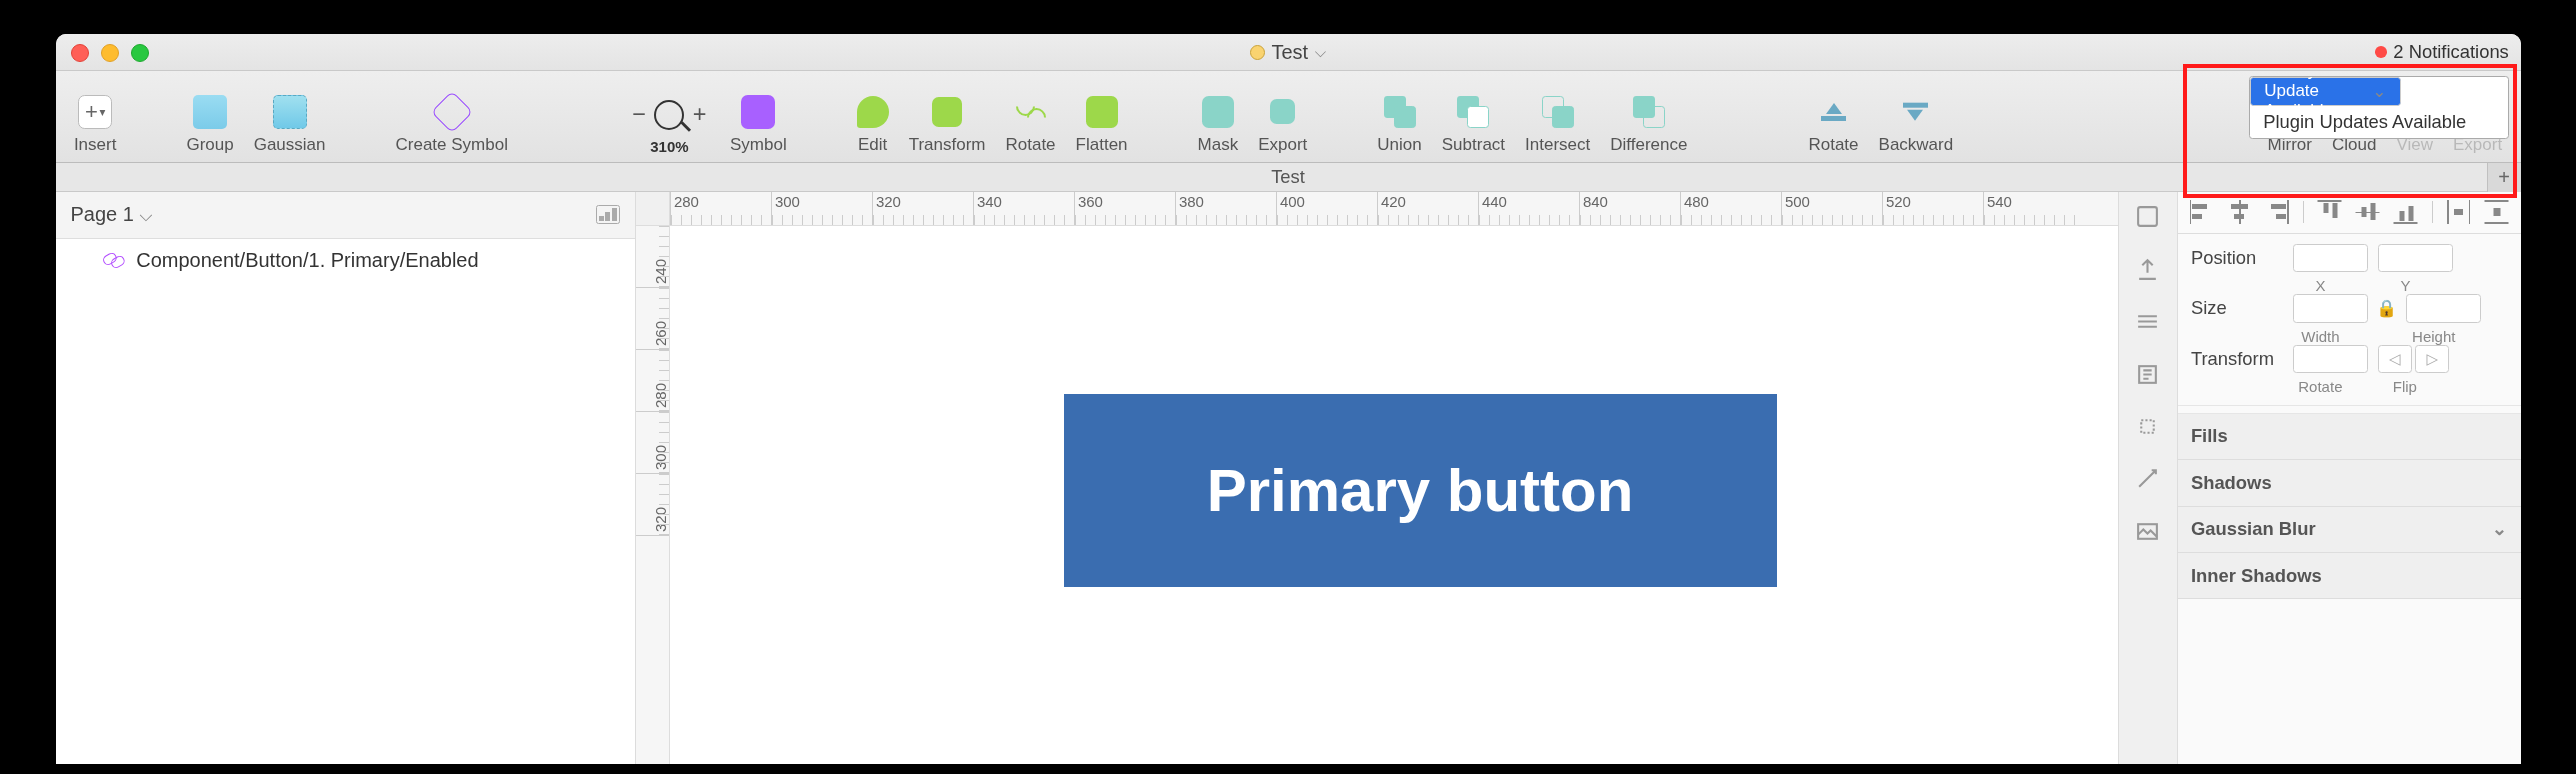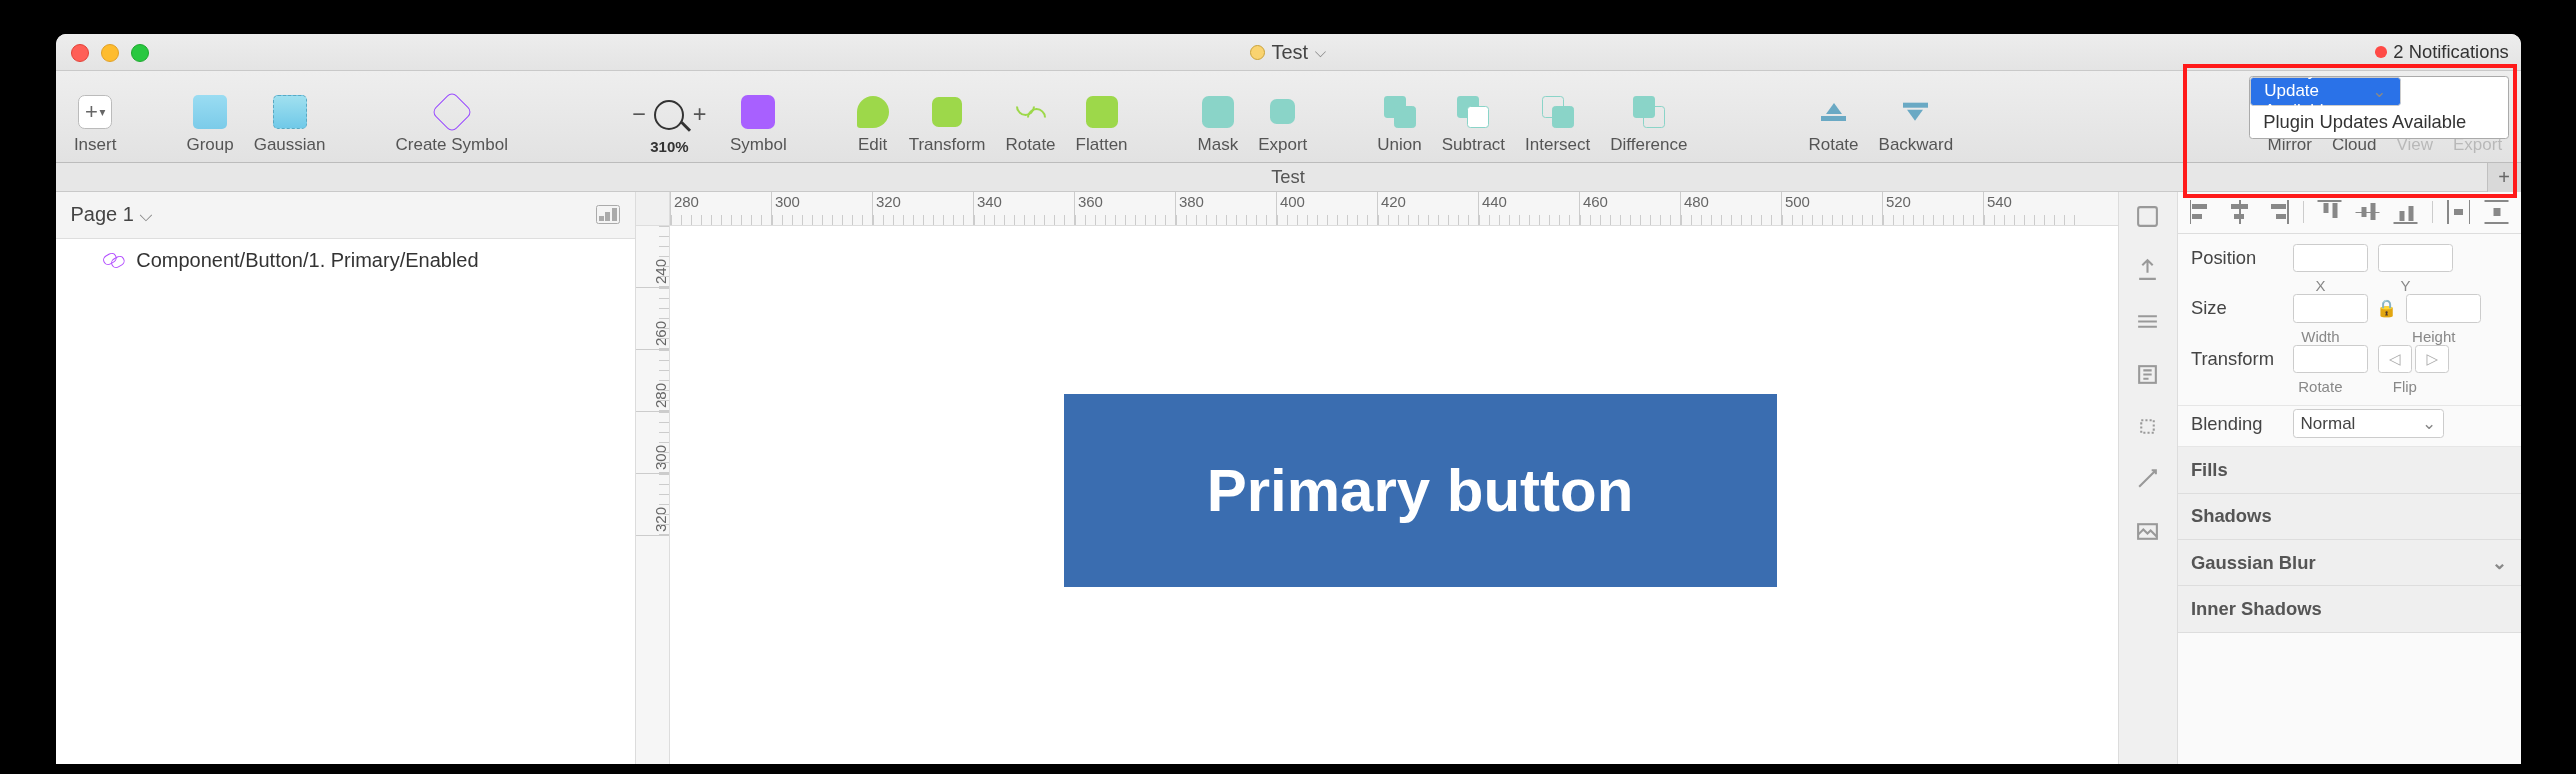--- a/index.html
+++ b/index.html
@@ -340,21 +340,21 @@
       <div class="hruler">
         <div class="tick">280</div>
         <div class="tick">300</div>
         <div class="tick">320</div>
         <div class="tick">340</div>
         <div class="tick">360</div>
         <div class="tick">380</div>
         <div class="tick">400</div>
         <div class="tick">420</div>
         <div class="tick">440</div>
-        <div class="tick">460</div>
+        <div class="tick">840</div>
         <div class="tick">480</div>
         <div class="tick">500</div>
         <div class="tick">520</div>
         <div class="tick">540</div>
       </div>
       <div class="vruler">
         <div class="tick">240</div>
         <div class="tick">260</div>
         <div class="tick">280</div>
         <div class="tick">300</div>
@@ -482,26 +482,20 @@
               <div class="flipbtn">▷</div>
             </div>
           </div>
           <div class="subrow">
                 <span class="sublbl">Rotate</span>
                 <span class="sublbl" style="width:74px">Flip</span>
               </div>
         </div>
 
         <div class="sec secslim">
-          <div class="row">
-                <span class="lbl">Blending</span>
-            <div class="sel">
-                  <span>Normal</span>
-                </div>
-          </div>
         </div>
 
         <div class="panel">Fills</div>
         <div class="panel">Shadows</div>
         <div class="panel" style="display:flex;justify-content:space-between">
           <span>Gaussian Blur</span>
               <span style="color:#888">⌄</span>
         </div>
         <div class="panel">Inner Shadows</div>
       </div>

